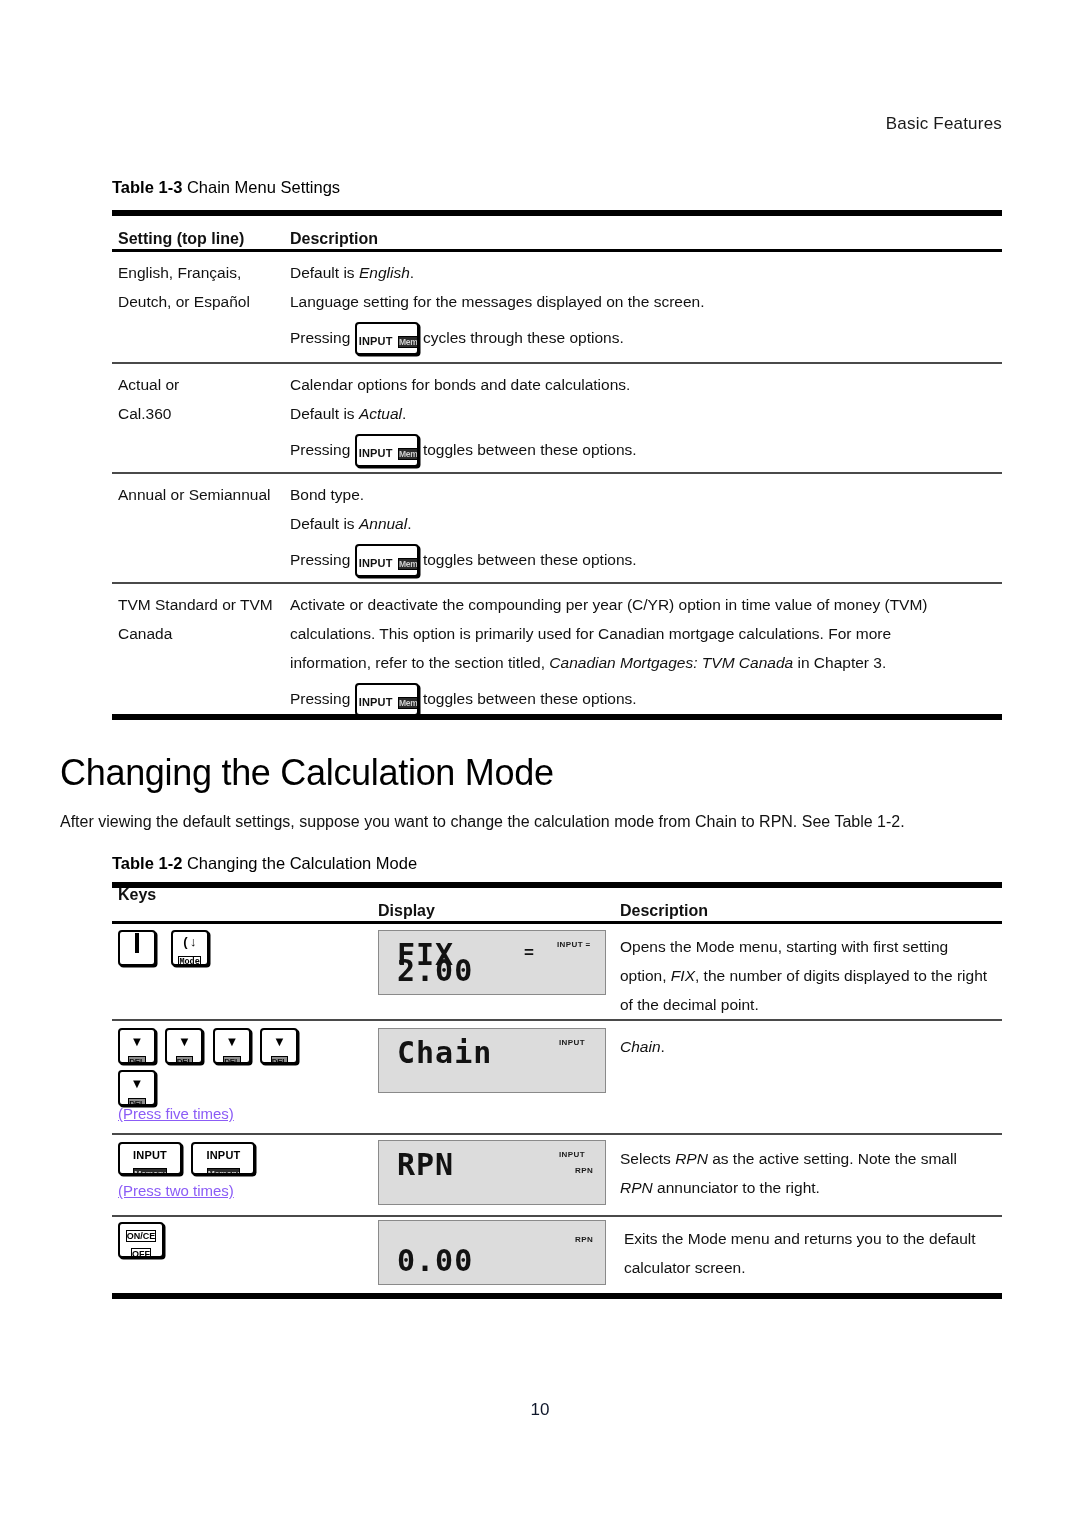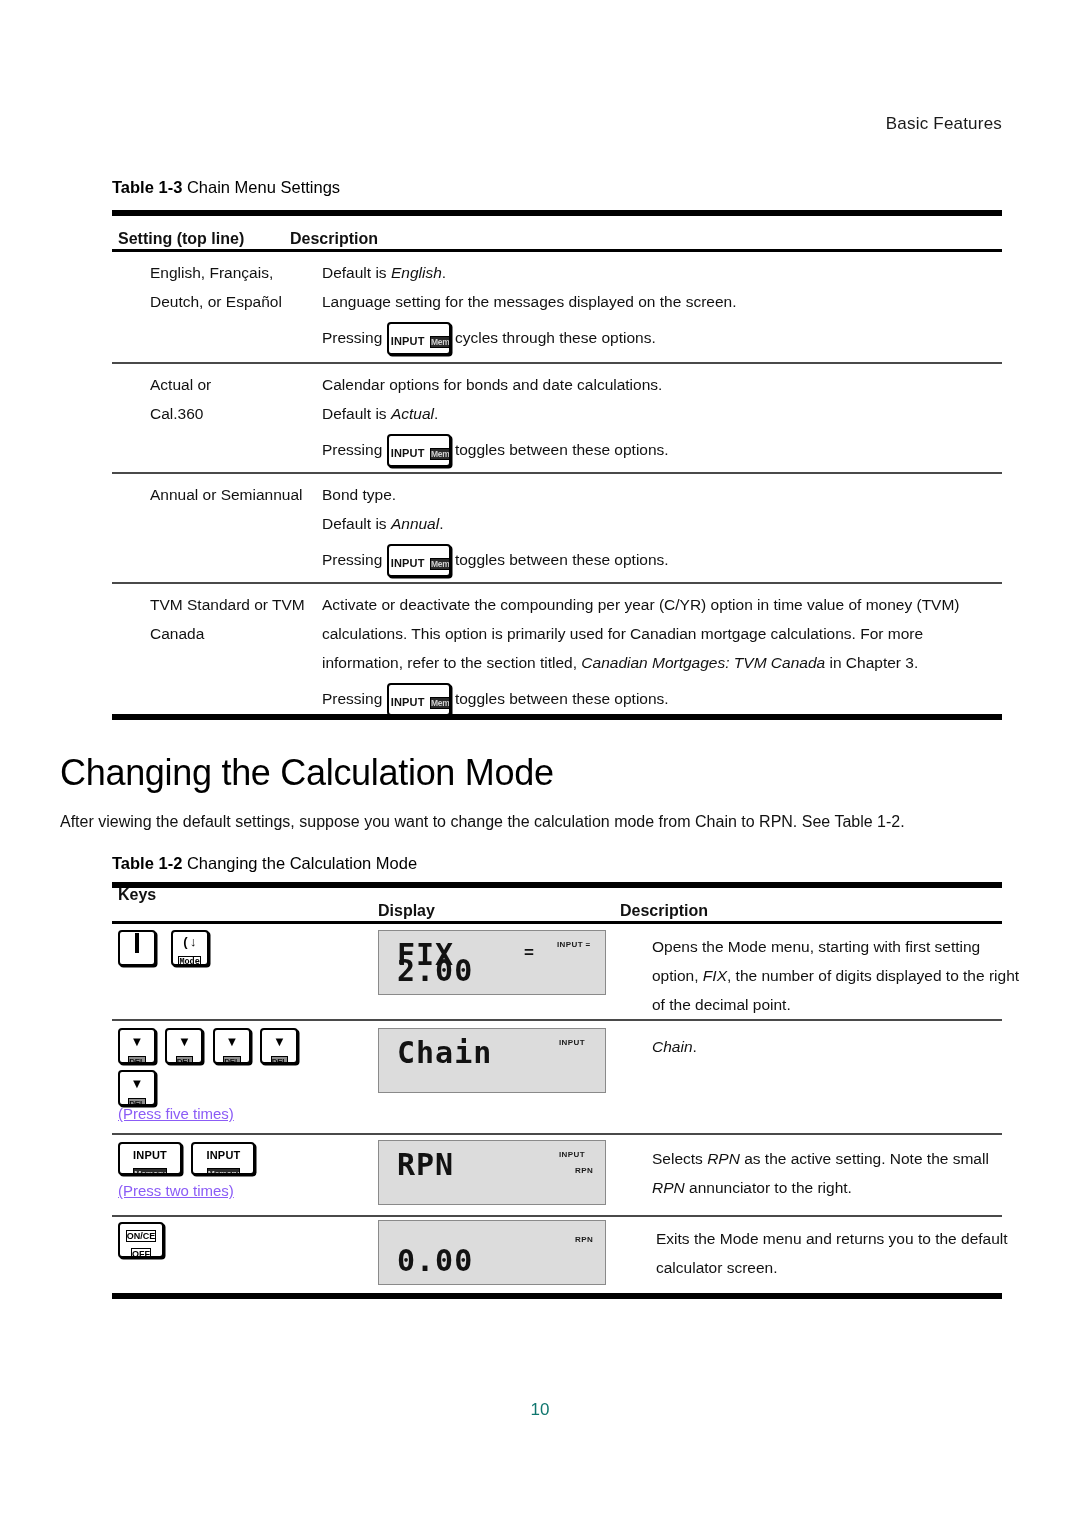--- a/index.html
+++ b/index.html
@@ -59,21 +59,20 @@
     color: #111;
   }
   .t1.hdr { font-weight: bold; font-size: 16px; }
   .ital { font-style: italic; }
 
   .cell-block {
     position: absolute;
     font-size: 15.5px;
     line-height: 29px;
     color: #111;
-    margin-left: 32px;
   }
 
   
   .key {
     display: inline-block;
     vertical-align: middle;
     border: 2.2px solid #000;
     border-radius: 4px;
     background: #fff;
     box-shadow: 1.5px 1.5px 0 #000;
@@ -244,21 +243,21 @@
     position: absolute;
     font-size: 16px;
     color: #111;
     white-space: nowrap;
   }
 
   
   .page-number {
     position: absolute;
     font-size: 17px;
-    color: #0f766e;
+    color: #0f172a;
     width: 100%;
     text-align: center;
   }
 </style>
 </head>
 <body>
 
 <div class="page">
 
   <div class="running-head">Basic Features</div>

